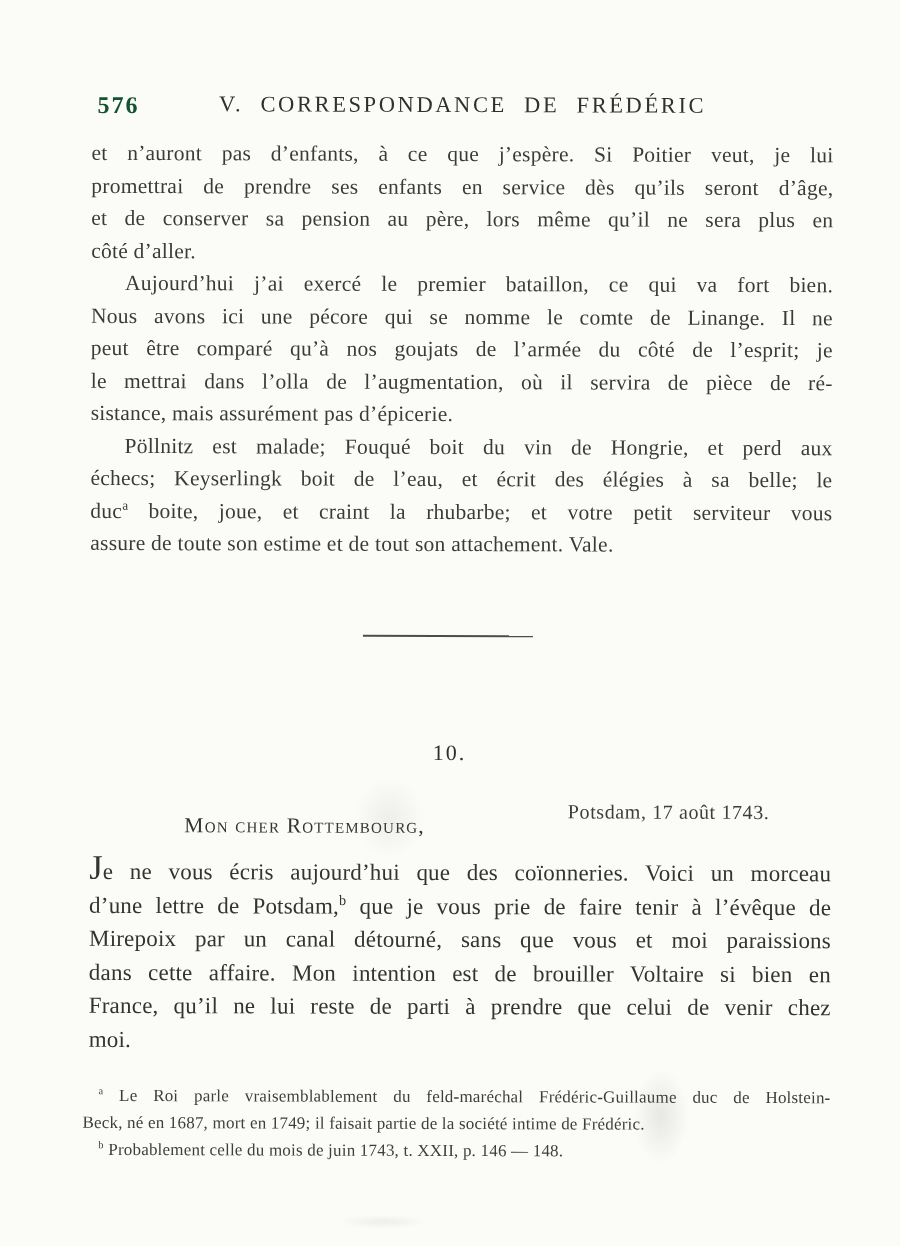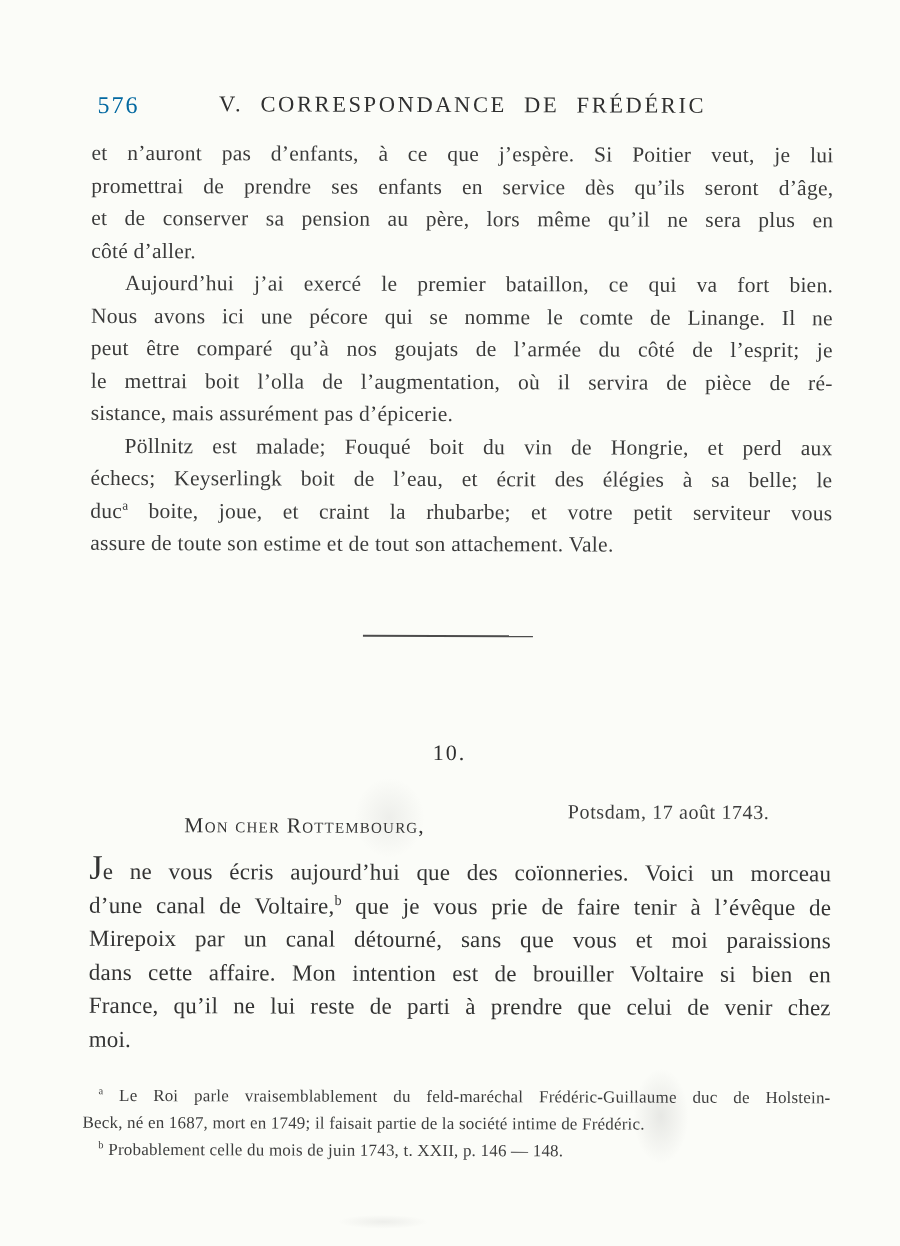--- a/index.html
+++ b/index.html
@@ -6,21 +6,21 @@
   .page {
     position:relative; width:900px; height:1246px;
     background:#fbfcf8; overflow:hidden;
     font-family:"Liberation Serif", serif;
     color:#3a3a3a;
   }
   .sheet { position:absolute; inset:0; transform:rotate(0.18deg); transform-origin:450px 620px; }
 
   
   .header { position:absolute; top:92px; left:90px; width:742px; height:30px; }
-  .pagenum { position:absolute; left:6px; top:1px; font-size:24px; letter-spacing:2px; color:#0369a1; }
+  .pagenum { position:absolute; left:6px; top:1px; font-size:24px; letter-spacing:2px; color:#14532d;font-weight:bold; }
   .runtitle { text-align:center; font-size:22.5px; letter-spacing:2.6px; word-spacing:9px; color:#303030; white-space:nowrap; }
 
   
   .textblock { position:absolute; left:90px; width:742px; }
   .letter9-body  { top:138px;  font-size:21.5px; letter-spacing:0.25px; }
   .letter9-body  .line { line-height:32.5px; }
   .letter10-body { top:856px;  font-size:23px;   letter-spacing:0.2px; color:#333; }
   .letter10-body .line { line-height:33.5px; }
 
   .line { text-align:justify; text-align-last:justify; white-space:normal; }
@@ -69,21 +69,21 @@
         <div class="para">
           <div class="line"><span>et n’auront pas d’enfants, à ce que j’espère. Si Poitier veut, je lui</span></div>
           <div class="line"><span>promettrai de prendre ses enfants en service dès qu’ils seront d’âge,</span></div>
           <div class="line"><span>et de conserver sa pension au père, lors même qu’il ne sera plus en</span></div>
           <div class="line last"><span>côté d’aller.</span></div>
         </div>
         <div class="para">
           <div class="line first-indent"><span>Aujourd’hui j’ai exercé le premier bataillon, ce qui va fort bien.</span></div>
           <div class="line"><span>Nous avons ici une pécore qui se nomme le comte de Linange. Il ne</span></div>
           <div class="line"><span>peut être comparé qu’à nos goujats de l’armée du côté de l’esprit; je</span></div>
-          <div class="line"><span>le mettrai boit l’</span><span class="seg-i">olla</span><span> de l’augmentation, où il servira de pièce de ré-</span></div>
+          <div class="line"><span>le mettrai dans l’</span><span class="seg-i">olla</span><span> de l’augmentation, où il servira de pièce de ré-</span></div>
           <div class="line last"><span>sistance, mais assurément pas d’épicerie.</span></div>
         </div>
         <div class="para">
           <div class="line first-indent"><span>Pöllnitz est malade; Fouqué boit du vin de Hongrie, et perd aux</span></div>
           <div class="line"><span>échecs; Keyserlingk boit de l’eau, et écrit des élégies à sa belle; le</span></div>
           <div class="line"><span>duc</span><span class="seg-sup">a</span><span> boite, joue, et craint la rhubarbe; et votre petit serviteur vous</span></div>
           <div class="line last"><span>assure de toute son estime et de tout son attachement. </span><span class="seg-i">Vale.</span></div>
         </div>
       </div>
 
@@ -92,21 +92,21 @@
     <div class="heading">
       <span class="heading-num">10.</span>
     </div>
 
     <div class="dateline">Potsdam, 17 août 1743.</div>
     <div class="salutation">Mon cher Rottembourg,</div>
 
     <div class="textblock letter10-body">
         <div class="para">
           <div class="line"><span class="seg-init">J</span><span>e ne vous écris aujourd’hui que des coïonneries. Voici un morceau</span></div>
-          <div class="line"><span>d’une canal de Voltaire,</span><span class="seg-sup">b</span><span> que je vous prie de faire tenir à l’évêque de</span></div>
+          <div class="line"><span>d’une lettre de Potsdam,</span><span class="seg-sup">b</span><span> que je vous prie de faire tenir à l’évêque de</span></div>
           <div class="line"><span>Mirepoix par un canal détourné, sans que vous et moi paraissions</span></div>
           <div class="line"><span>dans cette affaire. Mon intention est de brouiller Voltaire si bien en</span></div>
           <div class="line"><span>France, qu’il ne lui reste de parti à prendre que celui de venir chez</span></div>
           <div class="line last"><span>moi.</span></div>
         </div>
       </div>
 
     <div class="footnotes">
         <div class="para">
           <div class="line first-indent"><span class="seg-sup">a</span><span> Le Roi parle vraisemblablement du feld-maréchal Frédéric-Guillaume duc de Holstein-</span></div>

